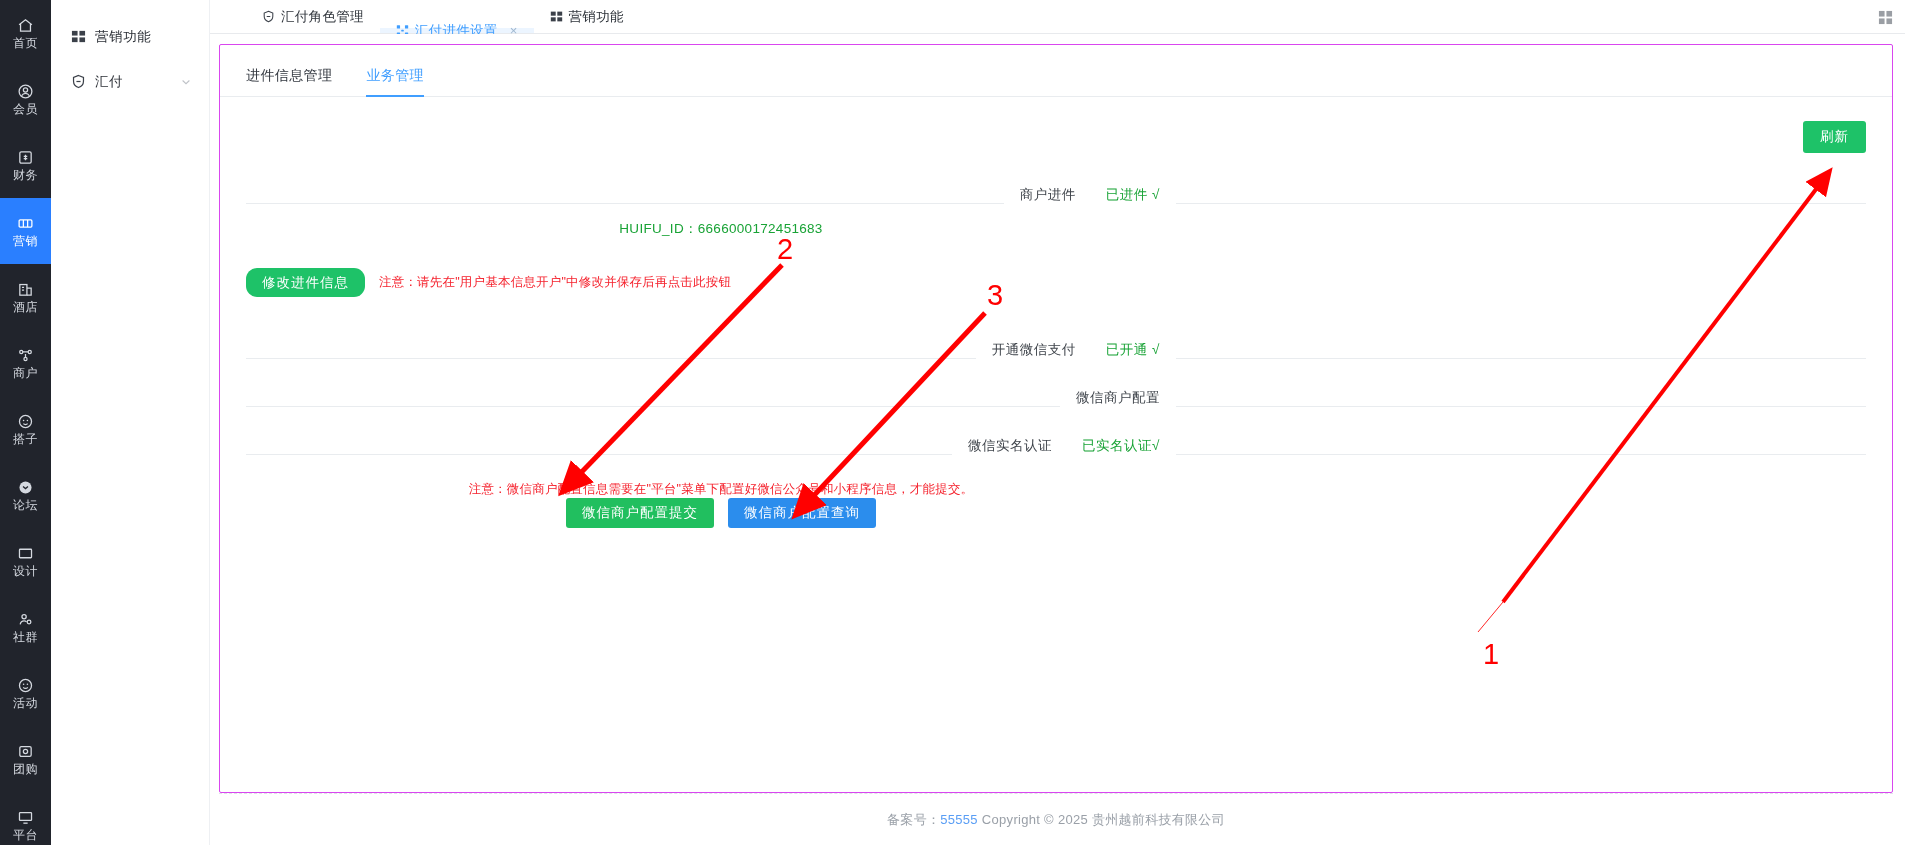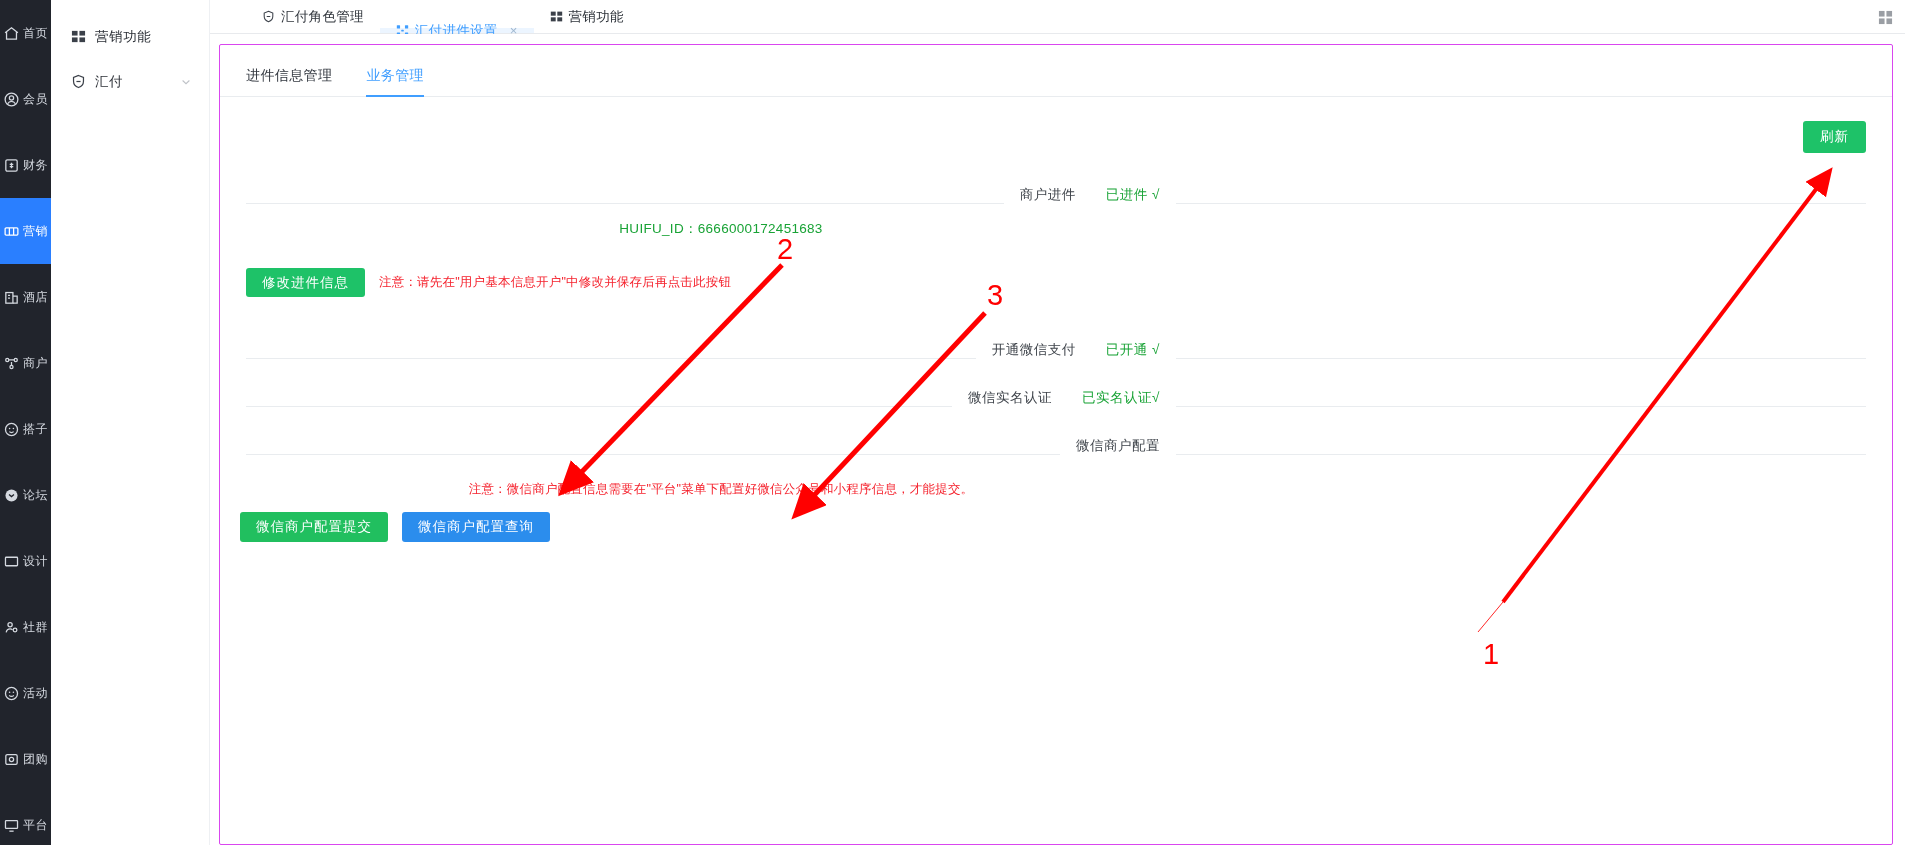--- a/index.html
+++ b/index.html
@@ -15,21 +15,21 @@
   
   .rail {
     width: 51px; flex: 0 0 51px;
     background: #21242c;
     color: #cfd3da;
     overflow: hidden;
     position: relative;
   }
   .rail-item {
     height: 66px;
-    display: flex; flex-direction: row;
+    display: flex; flex-direction: column;
     align-items: center; justify-content: center;
     gap: 3px;
     font-size: 12px;
     color: #d5d9e0;
     cursor: pointer;
     user-select: none;
   }
   .rail-item.active { background: #2a7fff; color: #fff; }
   .rail-ico { width: 17px; height: 17px; display:block; }
   .rail-ico svg { display:block; width:17px; height:17px; }
@@ -125,21 +125,21 @@
 
   .panel { flex: 1; position: relative; padding-top: 8px;}
 
   .toolbar-row { display:flex; justify-content:flex-end; padding: 16px 6px 0 0; }
   .btn {
     border: none; border-radius: 3px;
     font-size: 13.5px; color:#fff; cursor:pointer;
     padding: 8px 16px; line-height: 1;
     font-family: inherit; letter-spacing:1px;
   }
-  .btn-green { background: #1ec268; }
+  .btn-green { background: #1ec268; border-radius: 11px; }
   .btn-green2 { background: #21bf5f; }
   .btn-blue { background: #2b8ded; }
   .btn-refresh { background:#1ec268; padding: 9px 17px; }
 
   
   .divider {
     display: flex; align-items: flex-end;
     margin: 0 6px;
     color: #53585f; font-size: 13.5px;
     white-space: nowrap;
@@ -156,21 +156,21 @@
 
   .row-modify {
     display: flex; align-items: center; gap: 14px;
     padding: 0 6px; margin-top: 30px;
   }
   .warn { color: #f5222d; font-size: 12.5px; letter-spacing:.2px;}
 
   .wx-config-note {
     text-align:center; color:#f5222d; font-size: 12.5px; margin-top: 26px; letter-spacing:.2px;
   }
-  .wx-btn-row { display:flex; gap: 14px; margin-top: 14px; }
+  .wx-btn-row { display:flex; justify-content:center; gap: 14px; }
 
   
   .footer {
     flex: 0 0 auto;
     border-top: 1px dashed #dfe3e8;
     text-align: center;
     font-size: 13px; color: #9aa0a8;
     padding: 17px 0 16px 0;
     margin: 0 12px 0 9px;
     letter-spacing:.3px;
@@ -424,45 +424,52 @@
             <span class="dtext">
               <span class="dlabel">开通微信支付</span>
               <span class="dstatus">已开通 √</span>
             </span>
             <span class="line" style="flex:0 0 690px;"></span>
           </div>
 
           <div class="divider" style="margin-top:30px;">
             <span class="line"></span>
             <span class="dtext">
+              <span class="dlabel">微信商户配置</span>
+            </span>
+            <span class="line" style="flex:0 0 690px;"></span>
+          </div>
+
+          <div class="divider" style="margin-top:30px;">
+            <span class="line"></span>
+            <span class="dtext">
               <span class="dlabel">微信实名认证</span>
               <span class="dstatus">已实名认证√</span>
             </span>
             <span class="line" style="flex:0 0 690px;"></span>
           </div>
 
-          <div class="divider" style="margin-top:30px;">
-            <span class="line"></span>
-            <span class="dtext">
-              <span class="dlabel">微信商户配置</span>
-            </span>
-            <span class="line" style="flex:0 0 690px;"></span>
-          </div>
-
           <div class="wx-config-note" style="margin-right:670px;">注意：微信商户配置信息需要在"平台"菜单下配置好微信公众号和小程序信息，才能提交。</div>
 
           <div class="wx-btn-row" style="margin-right:670px;">
             <button class="btn btn-green2">微信商户配置提交</button>
             <button class="btn btn-blue">微信商户配置查询</button>
           </div>
 
         </div>
       </div>
     </div>
 
+    <div class="footer">
+      <span>备案号：</span><a href="#">55555</a>
+      <span>Copyright</span>
+      <span>©</span>
+      <span>2025</span>
+      <span>贵州越前科技有限公司</span>
+    </div>
   </section>
 
   <svg class="anno" viewBox="0 0 1905 845" xmlns="http://www.w3.org/2000/svg">
     <defs>
       <marker id="ah" markerWidth="7" markerHeight="7" refX="3" refY="3.2" orient="auto">
         <path d="M0,0 L7,3.2 L0,6.4 z" fill="#ff0000"></path>
       </marker>
     </defs>
 
     <path d="M1503,602 L1823,180" stroke="#ff0000" stroke-width="4" fill="none" marker-end="url(#ah)"></path>

